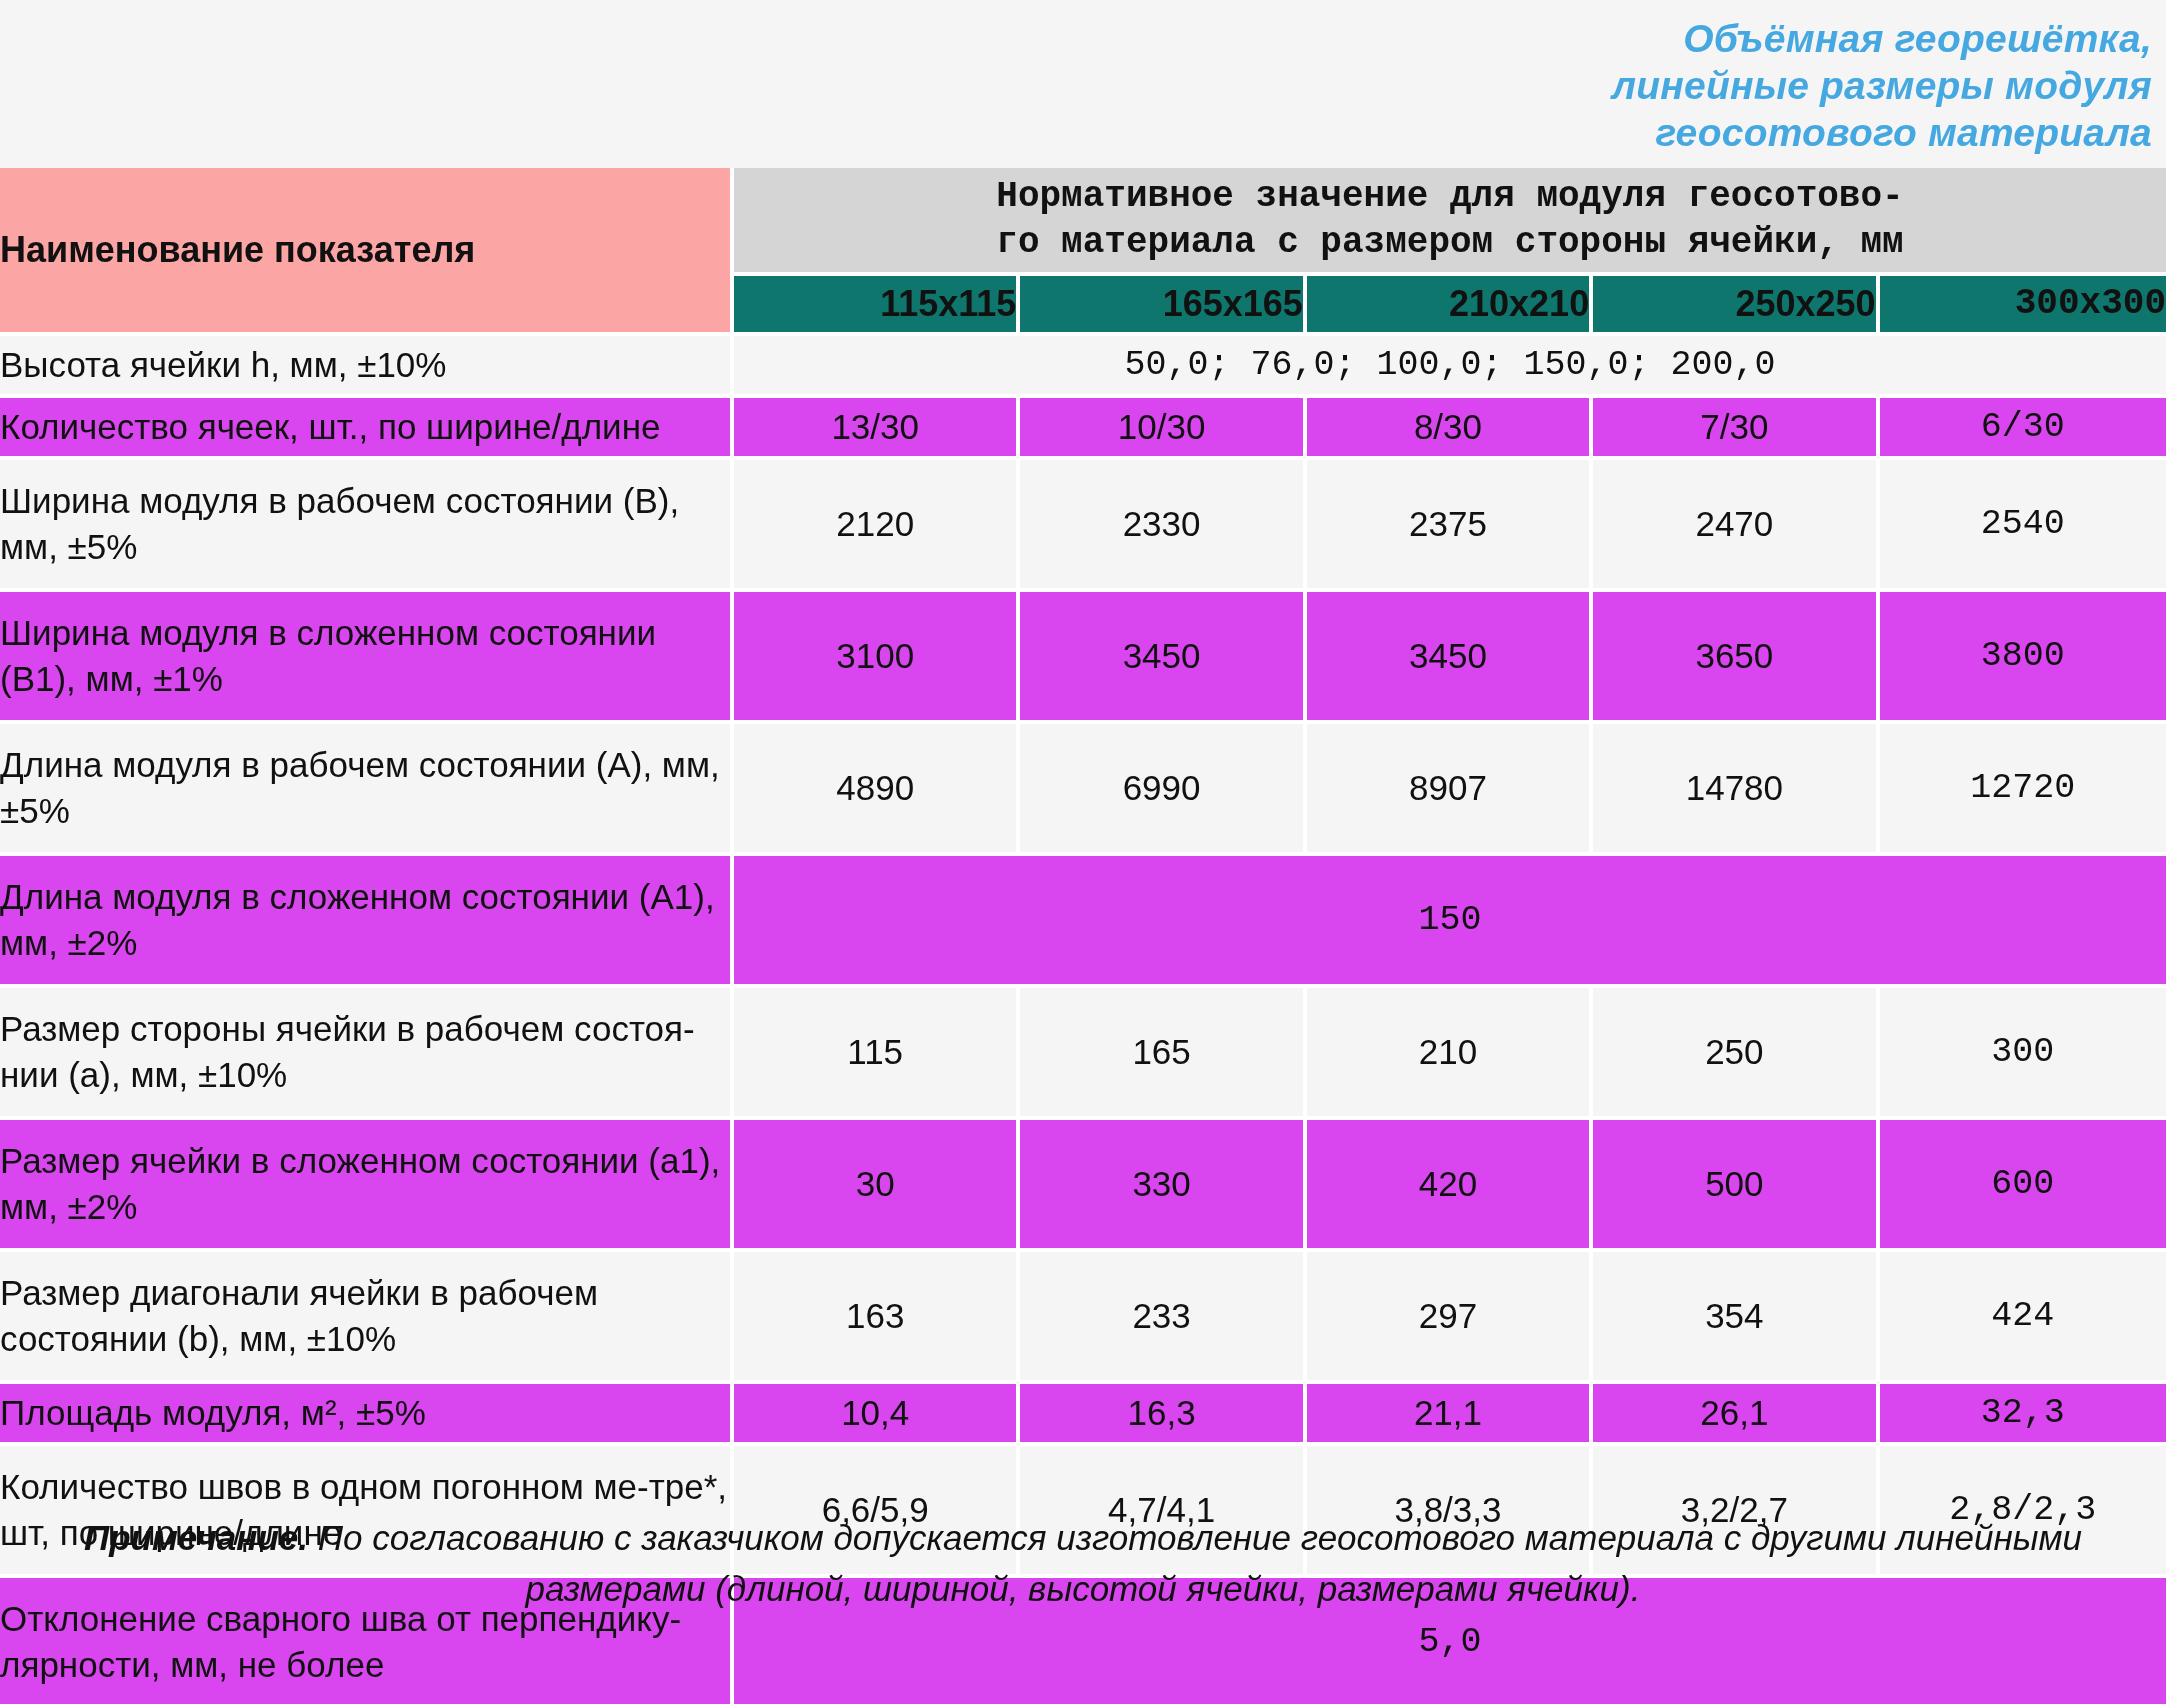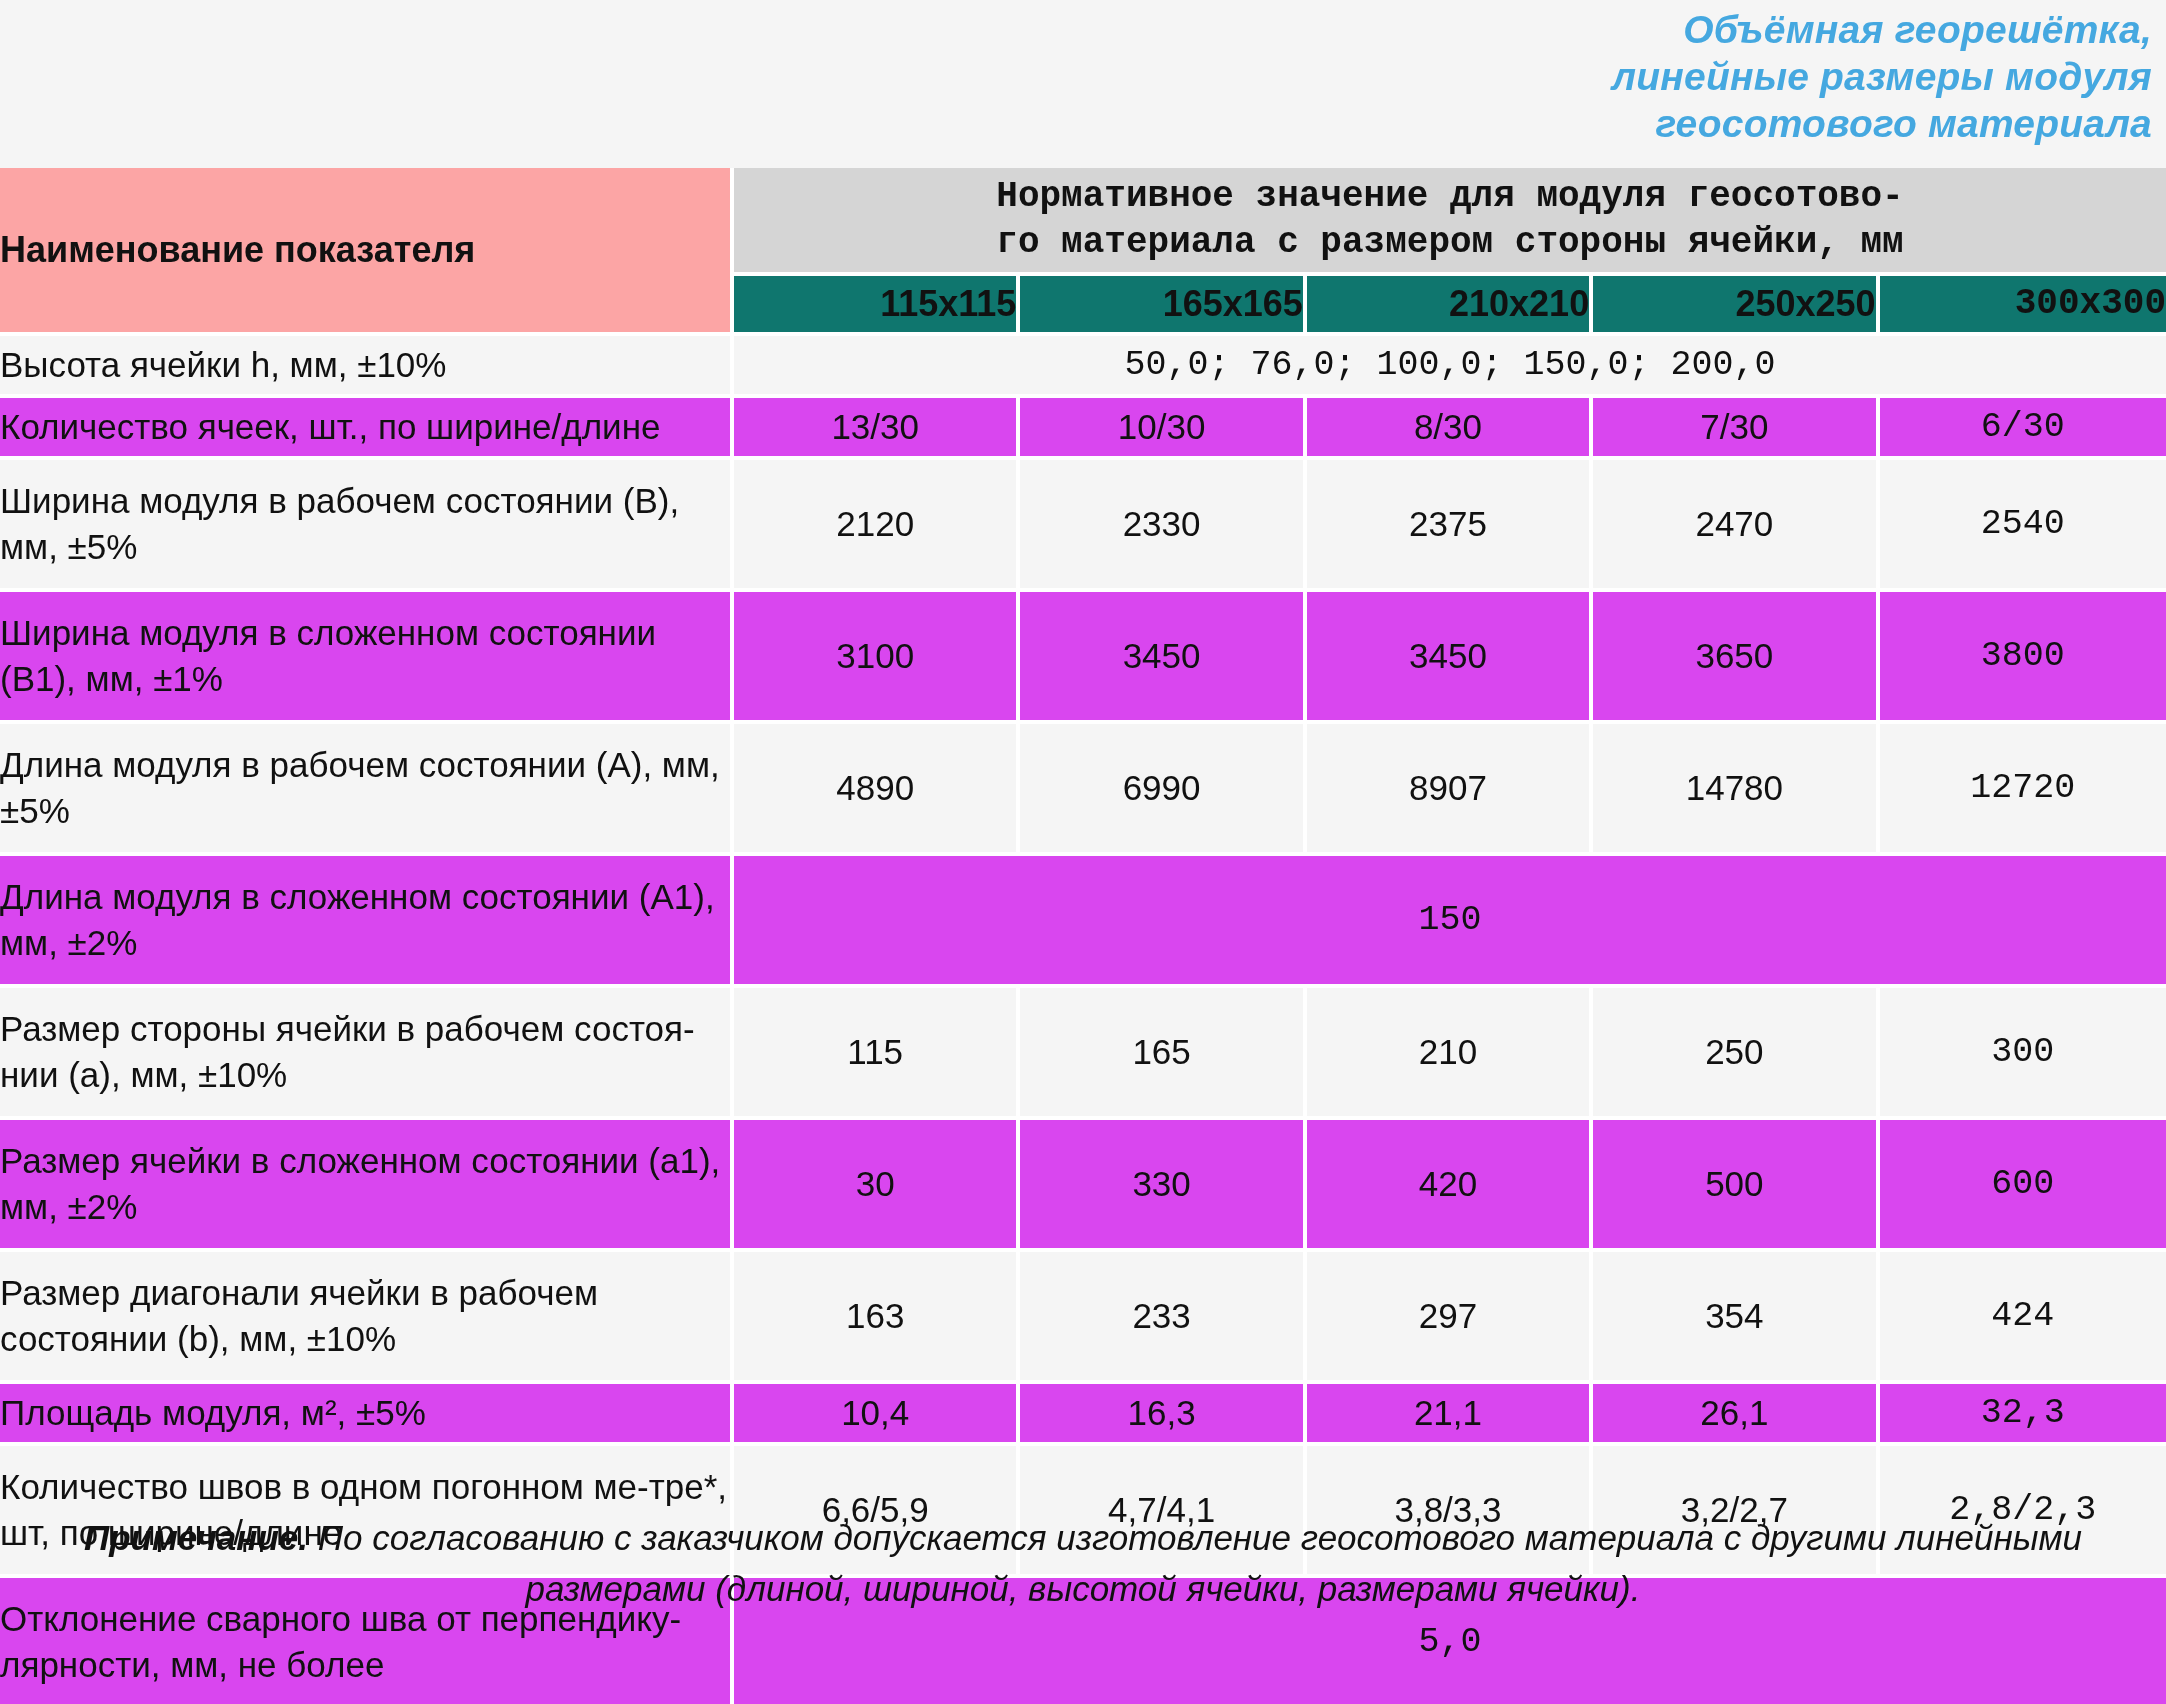--- a/index.html
+++ b/index.html
@@ -24,21 +24,21 @@
     box-sizing: border-box;
   }
 
   
   .title-block {
     position: absolute;
     top: 0;
     right: 14px;
     width: 1100px;
     text-align: right;
-    padding-top: 6px;
+    padding-top: 15px;
   }
   .title-line {
     display: block;
     color: #45a8e0;
     font-family: "Liberation Sans Narrow", "Liberation Sans", sans-serif;
     font-weight: bold;
     font-style: italic;
     font-size: 39px;
     line-height: 47px;
     letter-spacing: 0.2px;

